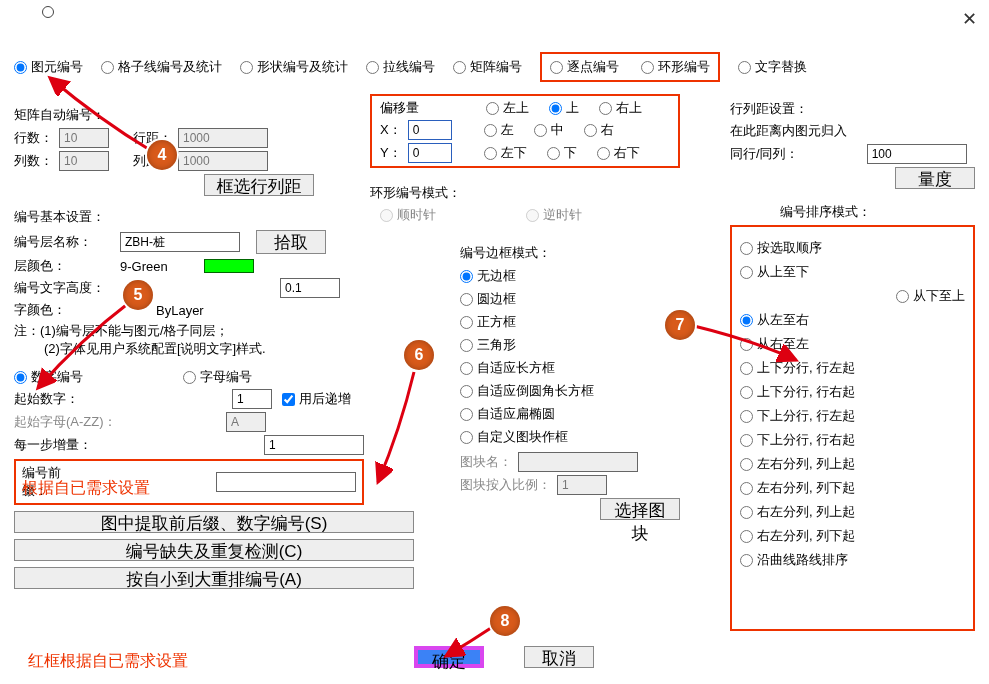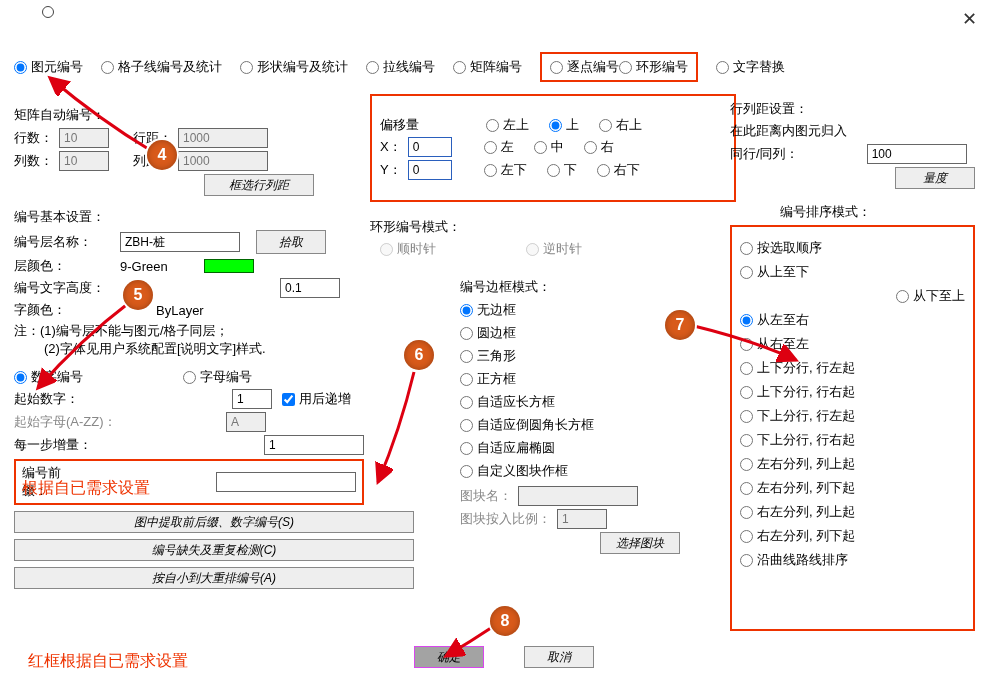--- a/index.html
+++ b/index.html
@@ -8,23 +8,23 @@
 .close-x { position: absolute; right: 12px; top: 8px; font-size: 18px; cursor: pointer; color: #333; }
 .top-radios { display: flex; gap: 18px; align-items: center; margin-top: 44px; margin-bottom: 10px; flex-wrap: nowrap; }
 .rb { display: inline-flex; align-items: center; gap: 4px; cursor: pointer; }
 .rb input { margin: 0; }
 .rb-red { border: 2px solid #e30; padding: 4px 8px; }
 .group-title { margin: 6px 0 4px; }
 .row { display: flex; align-items: center; gap: 6px; margin: 3px 0; }
 .tin { height: 20px; border: 1px solid #666; background: #fff; padding: 0 4px; font-size: 12px; }
 .tin.gray { background: #eee; color: #777; }
 .tin.blue { border: 1px solid #2a5fbd; }
-.btn { height: 22px; border: 1px solid #888; background: #eee; padding: 0 10px; cursor: pointer; font-size: 12px; font-style: italic; }
+.btn { height: 22px; border: 1px solid #888; background: #eee; padding: 0 10px; cursor: pointer; font-size: 17px; }
 .btn.wide { width: 290px; }
-.btn.primary { border: 1px solid #d946ef; background: #a3a3a3; }
+.btn.primary { border: 4px solid #d946ef; background: #3b82f6; }
 .red-box { border: 2px solid #e30; }
 .red-text { color: #e30; font-size: 16px; font-family: SimSun; }
 .badge-dot { position:absolute; top:6px; left:42px; width:12px; height:12px; border:1px solid #444; border-radius:50%; background:#fff; }
 .badge { position:absolute; width:30px; height:30px; border-radius:50%; background:#d85a1a; box-shadow: inset 0 0 6px rgba(0,0,0,.3), 0 0 0 2px #fff; color:#fff; font-weight:bold; display:flex; align-items:center; justify-content:center; font-size:16px; z-index:50; }
 .arrow { position:absolute; stroke:#d01; fill:#d01; z-index:40; }
 .grid9 { display:grid; grid-template-columns: repeat(3, auto); gap: 4px 20px; }
 .panel-left { position:absolute; left:14px; top:100px; width:350px; }
 .panel-mid  { position:absolute; left:370px; top:94px; width:320px; }
 .panel-right{ position:absolute; left:730px; top:94px; width:245px; }
 .list-panel { border:2px solid #e30; padding:6px 8px; height:406px; }
@@ -52,21 +52,21 @@
         <span>形状编号及统计</span>
       </label>
     <label class="rb">
         <input type="radio" style="">
         <span>拉线编号</span>
       </label>
     <label class="rb">
         <input type="radio" style="">
         <span>矩阵编号</span>
       </label>
-    <span class="rb-red" style="display:flex; ">
+    <span class="rb-red" style="display:flex; gap:22px;">
       <label class="rb">
           <input type="radio" style="">
           <span>逐点编号</span>
         </label>
       <label class="rb">
           <input type="radio" style="">
           <span>环形编号</span>
         </label>
     </span>
     <label class="rb">
@@ -155,21 +155,21 @@
     </div>
 
     <div class="row" style="margin-top:6px; flex-direction:column; align-items:stretch; gap:6px; width:400px">
       <button class="btn wide" style="width:400px">图中提取前后缀、数字编号(S)</button>
       <button class="btn wide" style="width:400px">编号缺失及重复检测(C)</button>
       <button class="btn wide" style="width:400px">按自小到大重排编号(A)</button>
     </div>
   </div>
 
   <div class="panel-mid">
-    <div class="red-box" style="padding:17px 8px; width:366px;">
+    <div class="red-box" style="padding:0 8px; width:310px;">
       <div class="row">
         <span style="width:50px">偏移量</span>
         <span style="width:44px"></span>
         <div class="grid9">
           <label class="rb">
               <input type="radio" style="">
               <span>左上</span>
             </label>
           <label class="rb">
               <input type="radio" checked="" style="">
@@ -238,25 +238,25 @@
         <label class="rb" style="display: flex; margin: 5px 0px;">
           <input type="radio" name="bopt" checked="" style="">
           <span>无边框</span>
         </label>
         <label class="rb" style="display: flex; margin: 5px 0px;">
           <input type="radio" name="bopt" style="">
           <span>圆边框</span>
         </label>
         <label class="rb" style="display: flex; margin: 5px 0px;">
           <input type="radio" name="bopt" style="">
+          <span>正方框</span>
+        </label>
+        <label class="rb" style="display: flex; margin: 5px 0px;">
+          <input type="radio" name="bopt" style="">
           <span>三角形</span>
-        </label>
-        <label class="rb" style="display: flex; margin: 5px 0px;">
-          <input type="radio" name="bopt" style="">
-          <span>正方框</span>
         </label>
         <label class="rb" style="display: flex; margin: 5px 0px;">
           <input type="radio" name="bopt" style="">
           <span>自适应长方框</span>
         </label>
         <label class="rb" style="display: flex; margin: 5px 0px;">
           <input type="radio" name="bopt" style="">
           <span>自适应倒圆角长方框</span>
         </label>
         <label class="rb" style="display: flex; margin: 5px 0px;">

